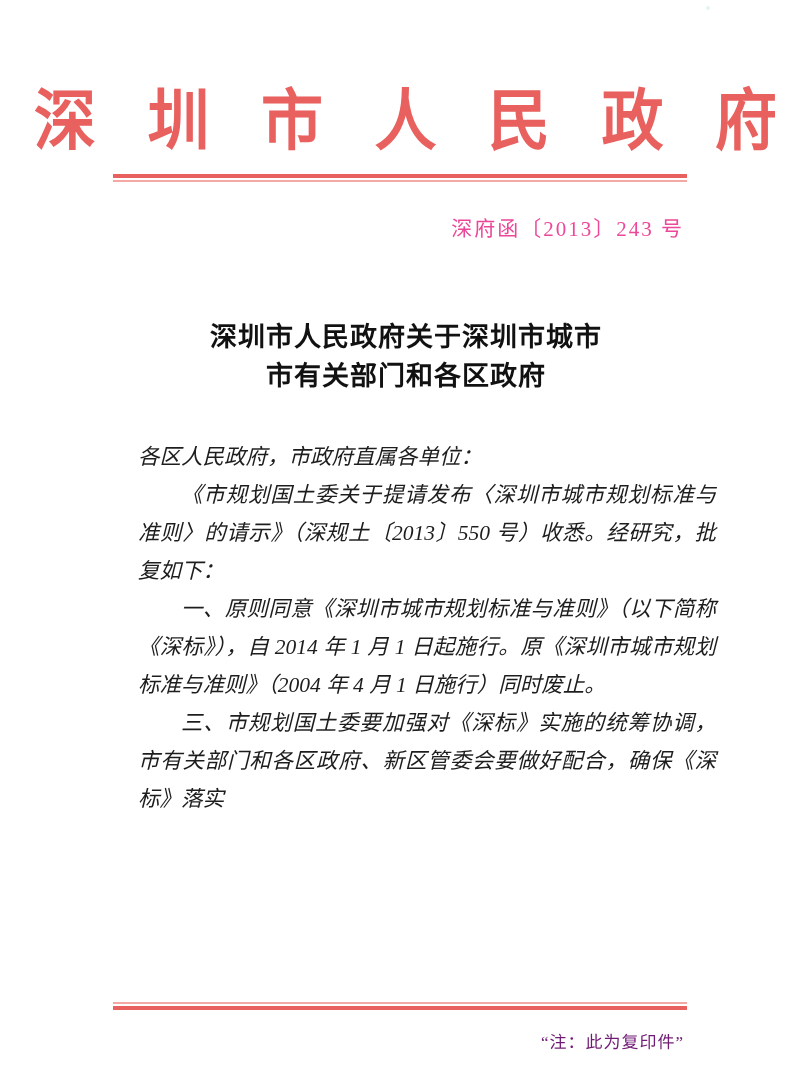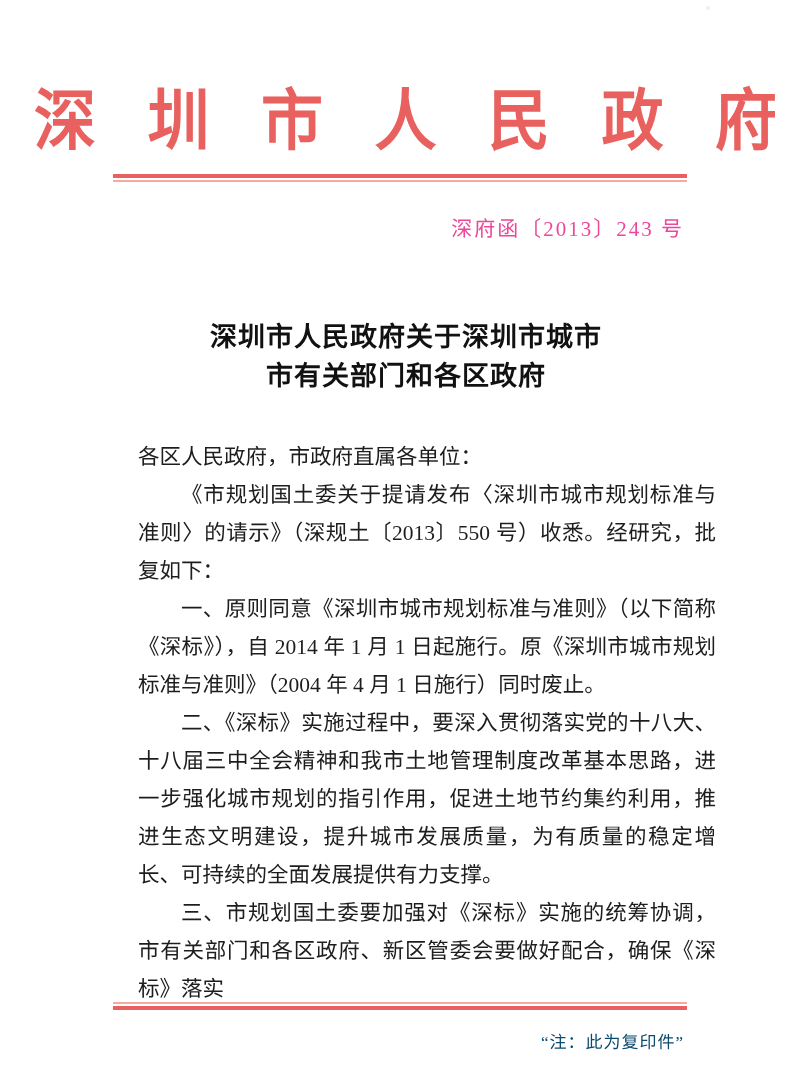--- a/index.html
+++ b/index.html
@@ -94,20 +94,21 @@
   .body-text {
     position: absolute;
     left: 122px;
     top: 438px;
     width: 578px;
     font-size: 21.5px;
     line-height: 38px;
     color: #1d1d1d;
     text-align: justify;
     text-justify: inter-character;
+    font-style: italic;
   }
 
   .body-text p {
     margin: 0;
     text-align: justify;
     text-justify: inter-character;
   }
 
   .body-text p.indent {
     text-indent: 2em;
@@ -133,21 +134,21 @@
     background: #e8615f;
   }
 
   
   .footer-note {
     position: absolute;
     right: 100px;
     top: 1028px;
     font-size: 17px;
     letter-spacing: 1px;
-    color: #0c4a6e;
+    color: #701a75;
     white-space: nowrap;
   }
 
   
   .scan-speck {
     position: absolute;
     left: 690px;
     top: 6px;
     width: 4px;
     height: 4px;
@@ -176,21 +177,20 @@
 
   <div class="doc-title">
     <span class="tline">深圳市人民政府关于深圳市城市</span>
     <span class="tline">市有关部门和各区政府</span>
   </div>
 
   <div class="body-text">
     <p>各区人民政府，市政府直属各单位：</p>
     <p class="indent">《市规划国土委关于提请发布〈深圳市城市规划标准与准则〉的请示》（深规土〔2013〕550 号）收悉。经研究，批复如下：</p>
     <p class="indent">一、原则同意《深圳市城市规划标准与准则》（以下简称《深标》），自 2014 年 1 月 1 日起施行。原《深圳市城市规划标准与准则》（2004 年 4 月 1 日施行）同时废止。</p>
-    <p class="indent">二、《深标》实施过程中，要深入贯彻落实党的十八大、十八届三中全会精神和我市土地管理制度改革基本思路，进一步强化城市规划的指引作用，促进土地节约集约利用，推进生态文明建设，提升城市发展质量，为有质量的稳定增长、可持续的全面发展提供有力支撑。</p>
     <p class="indent">三、市规划国土委要加强对《深标》实施的统筹协调，市有关部门和各区政府、新区管委会要做好配合，确保《深标》落实</p>
   </div>
 
   <div class="rule-bottom">
     <div class="bar-thin"></div>
     <div class="bar-gap"></div>
     <div class="bar-thick"></div>
   </div>
 
   <div class="footer-note">“注：此为复印件”</div>

